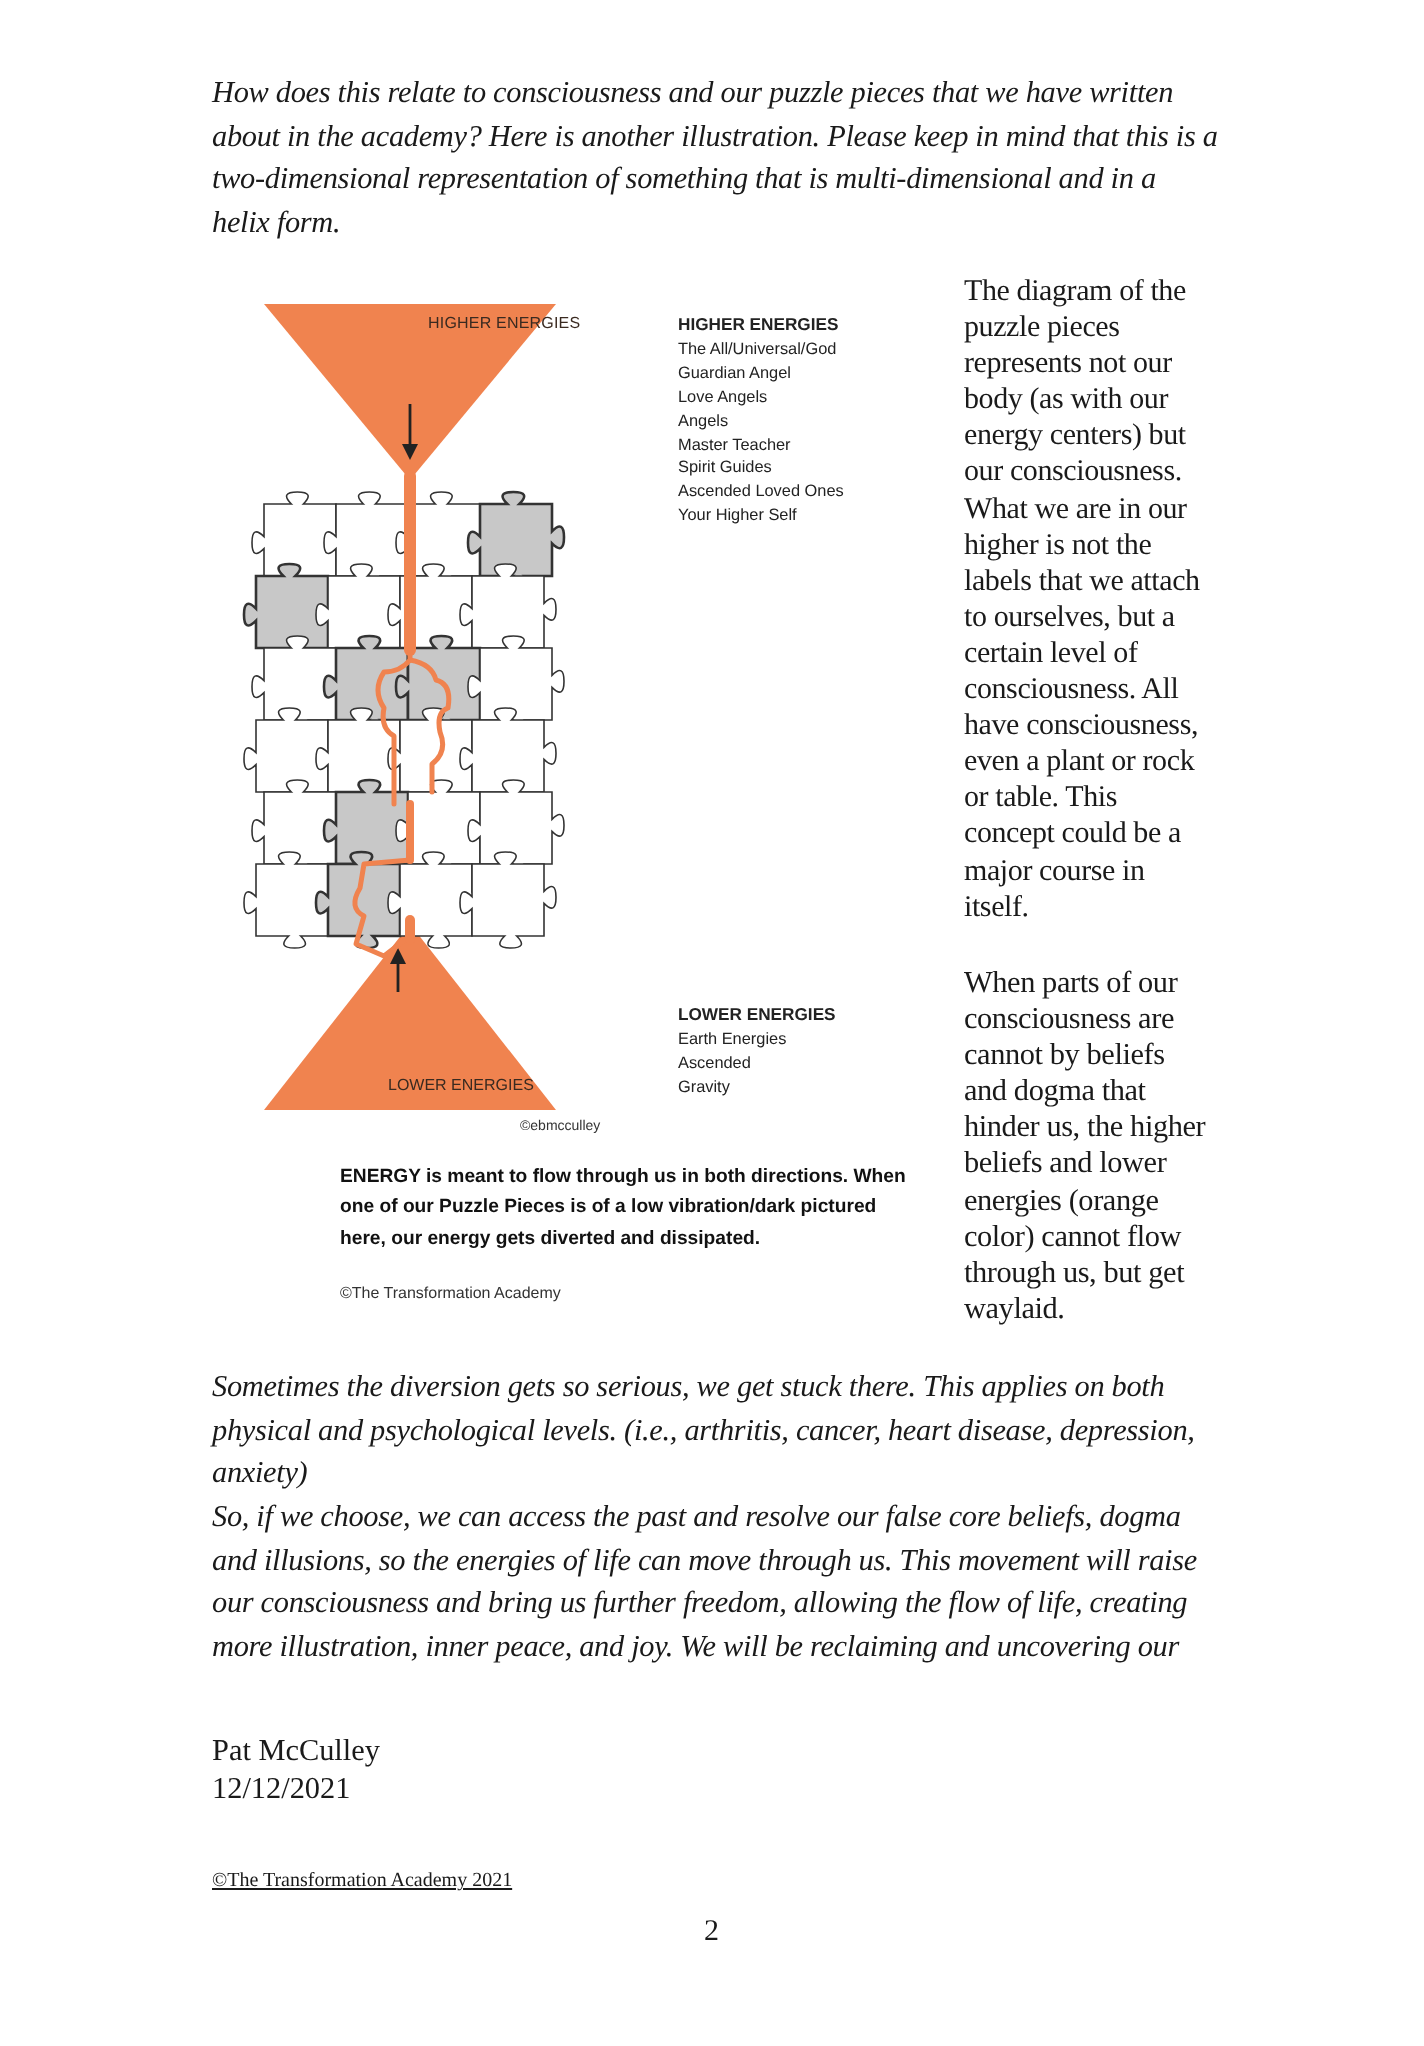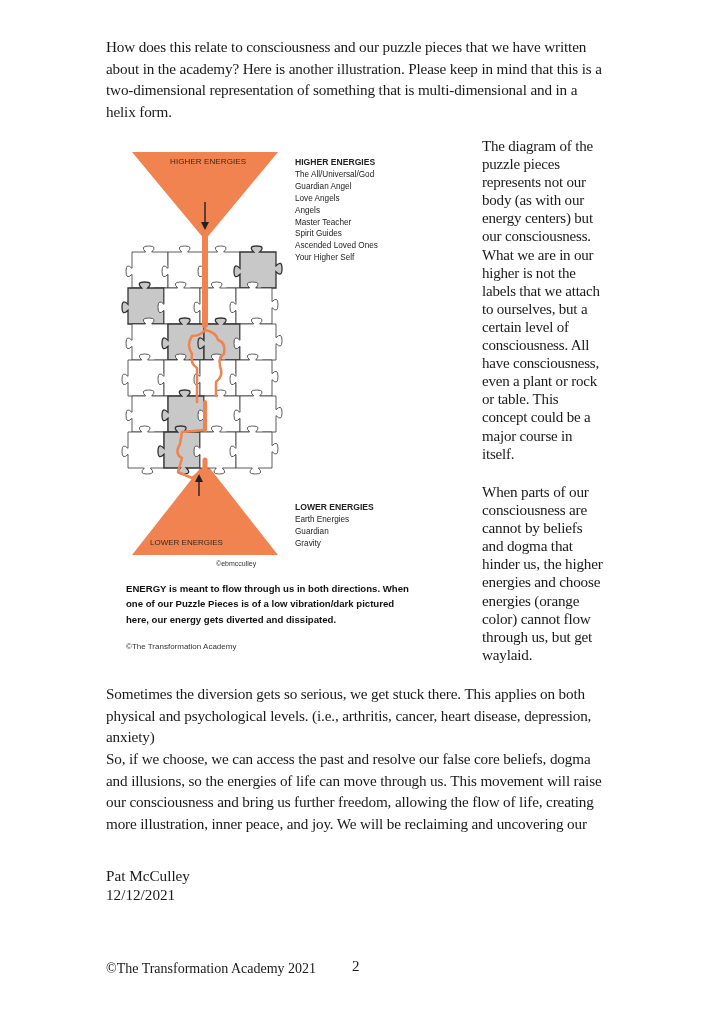--- a/index.html
+++ b/index.html
@@ -1,27 +1,27 @@
 <!DOCTYPE html>
 <html><head>
 <meta charset="utf-8">
 <style>
   html, body { margin: 0; padding: 0; background: #ffffff; }
   body { width: 712px; height: 1023px; position: relative; overflow: hidden;
          font-family: "DejaVu Serif", "Liberation Serif", serif; color: #1a1a1a; }
   .serif { font-family: "Liberation Serif", "DejaVu Serif", serif; }
-  .sans { font-family: "Liberation Sans", "DejaVu Sans", sans-serif; }
-  .para { position: absolute; left: 106px; font-size: 15.2px; line-height: 21.5px; letter-spacing: -0.15px; }
+  .sans { font-family: "Liberation Sans", "DejaVu Sans", sans-serif; margin-left: 44px; }
+  .para { position: absolute; left: 106px; font-size: 15.2px; line-height: 21.5px; letter-spacing: -0.15px; font-style: italic; }
   #intro { top: 36px; width: 500px; }
   #side1 { position: absolute; left: 482px; top: 137px; width: 128px; font-size: 15px; line-height: 18.1px; letter-spacing: -0.2px; }
   #side2 { position: absolute; left: 482px; top: 483px; width: 128px; font-size: 15.2px; line-height: 18.1px; letter-spacing: -0.2px; }
   #p-diversion { top: 683px; width: 505px; }
   #p-choose { top: 748px; width: 505px; }
   #closing { position: absolute; left: 106px; top: 866px; font-size: 15.2px; line-height: 19.2px; }
-  #copyright { position: absolute; left: 106px; top: 961px; font-size: 14px; }
+  #copyright { position: absolute; left: 106px; top: 935px; font-size: 10px; text-decoration: underline; }
   #page-number { position: absolute; left: 352px; top: 958px; font-size: 15px; }
   .line { display: block; white-space: nowrap; }
 
   #figure { position: absolute; left: 120px; top: 140px; width: 350px; height: 530px; }
   #fig-svg { position: absolute; left: 0; top: 0; }
   .legend { position: absolute; font-size: 8.2px; line-height: 11.9px; color: #222; }
   .legend .legend-title { font-weight: bold; font-size: 8.6px; }
   #legend-higher { left: 175px; top: 17px; }
   #legend-lower { left: 175px; top: 362px; }
   #tri-label-high { position: absolute; left: 50px; top: 17px; font-size: 8px; color: #3a2a20; letter-spacing: 0.1px; }
@@ -104,21 +104,21 @@
     <div>Angels</div>
     <div>Master Teacher</div>
     <div>Spirit Guides</div>
     <div>Ascended Loved Ones</div>
     <div>Your Higher Self</div>
   </div>
 
   <div id="legend-lower" class="legend sans">
     <div class="legend-title">LOWER ENERGIES</div>
     <div>Earth Energies</div>
-    <div>Guardian</div>
+    <div>Ascended</div>
     <div>Gravity</div>
   </div>
 
   <div id="credit" class="sans">©ebmcculley</div>
 
   <div id="caption" class="sans">
     <div>ENERGY is meant to flow through us in both directions. When</div>
     <div>one of our Puzzle Pieces is of a low vibration/dark pictured</div>
     <div>here, our energy gets diverted and dissipated.</div>
   </div>
@@ -144,21 +144,21 @@
     <span class="line">concept could be a</span>
     <span class="line">major course in</span>
     <span class="line">itself.</span>
   </div>
 <div id="side2" class="serif">
     <span class="line">When parts of our</span>
     <span class="line">consciousness are</span>
     <span class="line">cannot by beliefs</span>
     <span class="line">and dogma that</span>
     <span class="line">hinder us, the higher</span>
-    <span class="line">energies and choose</span>
+    <span class="line">beliefs and lower</span>
     <span class="line">energies (orange</span>
     <span class="line">color) cannot flow</span>
     <span class="line">through us, but get</span>
     <span class="line">waylaid.</span>
   </div>
 
 <div id="p-diversion" class="para serif">
   <span class="line">Sometimes the diversion gets so serious, we get stuck there. This applies on both</span>
   <span class="line">physical and psychological levels. (i.e., arthritis, cancer, heart disease, depression,</span>
   <span class="line">anxiety)</span>

